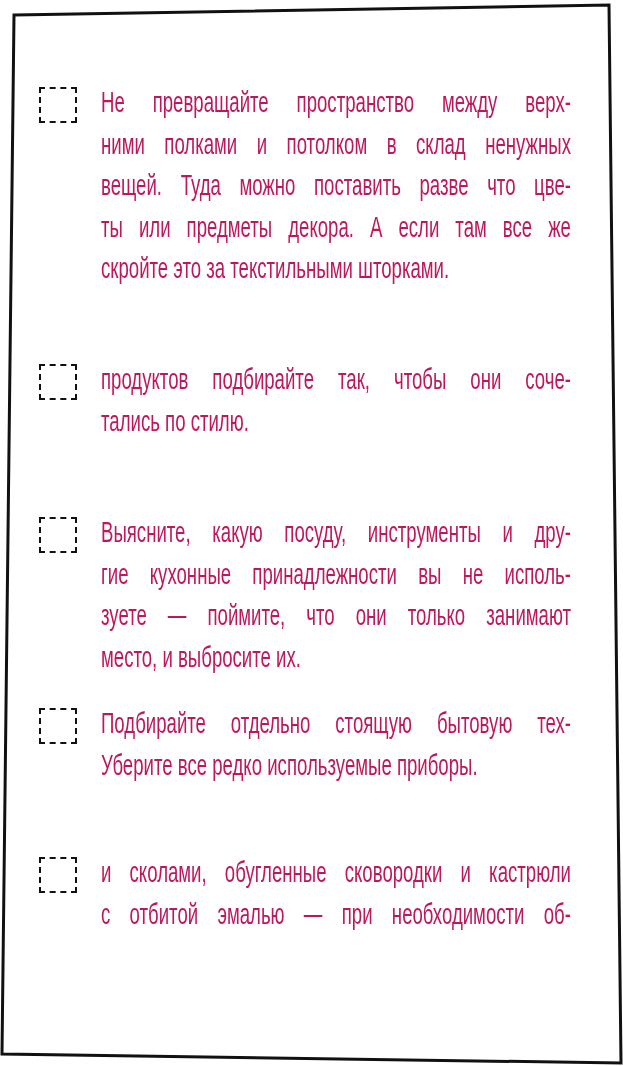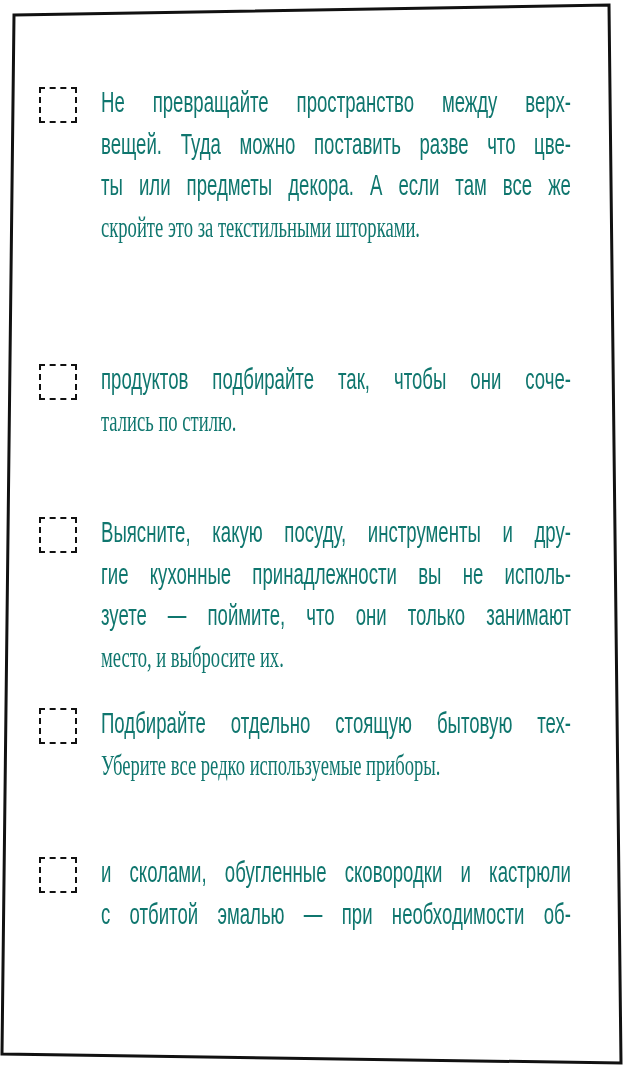--- a/index.html
+++ b/index.html
@@ -8,43 +8,44 @@
   .item { position: absolute; left: 0; width: 623px; }
   .checkbox {
     position: absolute; left: 39px; top: 0;
     width: 38px; height: 36px;
     border: 2px dashed #111;
     box-sizing: border-box;
   }
   .text {
     position: absolute; left: 101px; top: -6px; width: 470px;
     font-family: "Liberation Sans Narrow", "Liberation Sans", sans-serif;
-    font-size: 30px; line-height: 41.5px; color: #0f766e;
+    font-size: 30px; line-height: 41.5px; color: #be185d;
     margin: 0;
   }
   .line {
     display: block; white-space: nowrap; width: 470px;
     text-align: justify; text-align-last: justify;
     transform-origin: 0 0;
   }
-  .line.last { text-align-last: left; font-family: Liberation Serif, serif; }
+  .line.last { text-align-last: left; }
   .inner { display: inline-block; transform: scaleX(0.62); transform-origin: 0 50%; width: 758px; text-align: justify; text-align-last: justify; }
   .last .inner { text-align-last: left; }
 </style>
 </head>
 <body>
 
 <svg class="frame" viewBox="0 0 623 1066" width="623" height="1066">
   <polygon points="14,15 609,5 621,1063 2,1054" fill="#ffffff" stroke="#111111" stroke-width="3"></polygon>
 </svg>
 
 <div class="item" style="top:87px;">
   <div class="checkbox"></div>
   <div class="text">
     <span class="line"><span class="inner">Не превращайте пространство между верх-</span></span>
+    <span class="line"><span class="inner">ними полками и потолком в склад ненужных</span></span>
     <span class="line"><span class="inner">вещей. Туда можно поставить разве что цве-</span></span>
     <span class="line"><span class="inner">ты или предметы декора. А если там все же</span></span>
     <span class="line last"><span class="inner">скройте это за текстильными шторками.</span></span>
   </div>
 </div>
 
 <div class="item" style="top:364px;">
   <div class="checkbox"></div>
   <div class="text">
     <span class="line"><span class="inner">продуктов подбирайте так, чтобы они соче-</span></span>

